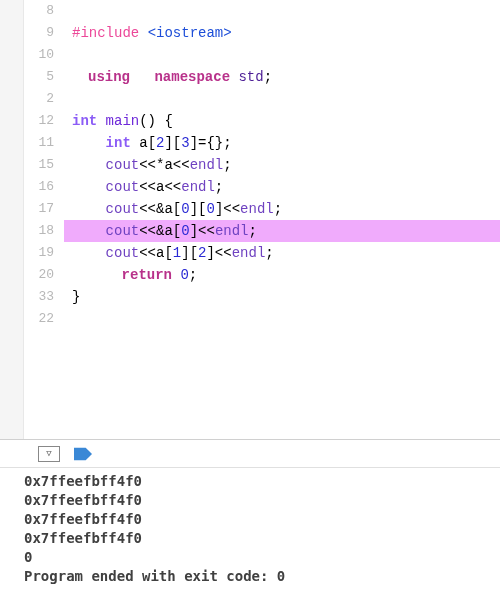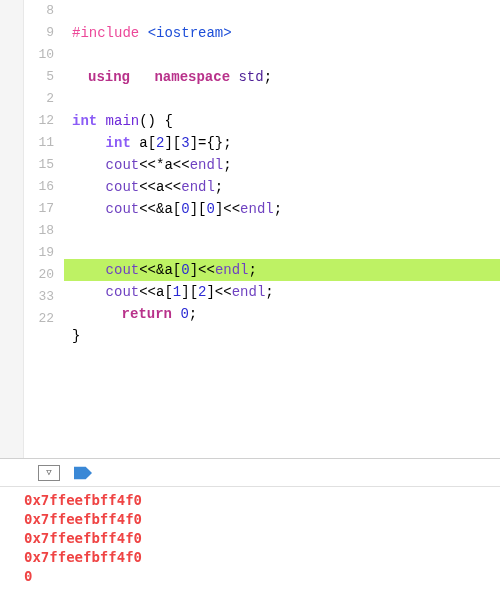--- a/index.html
+++ b/index.html
@@ -38,22 +38,21 @@
       line-height: 22px;
       font-size: 14px;
       white-space: pre;
       position: relative;
     }
     .code-line {
       height: 22px;
       padding-left: 8px;
     }
     .code-line.highlighted {
-      background: #bef264;
-      margin-top: 39px;
+      background: #f0abfc;
     }
     .gutter-line {
       height: 22px;
     }
     .tok-keyword { color: #b8318a; font-weight: 600; margin-left: 16px; }
     .tok-preproc { color: #ec4899; }
     .tok-include { color: #1d4ed8; }
     .tok-ident { color: #000000; }
     .tok-func { color: #6d28d9; }
     .tok-type { color: #8b5cf6; font-weight: 600; }
@@ -91,21 +90,21 @@
       height: 14px;
       position: relative;
     }
     .tag-icon svg path { fill: #3a88d6; }
     .console {
       padding: 4px 6px 10px 24px;
       font-family: Menlo, Monaco, monospace;
       font-size: 14px;
       font-weight: 700;
       line-height: 19px;
-      color: #ef4444;
+      color: #404040;
       white-space: pre;
       background: #ffffff;
     }
   </style>
 </head>
 <body>
 
 <div class="editor-area">
   <div class="left-margin"></div>
   <div class="gutter" id="gutter">
@@ -134,13 +133,13 @@
   <div class="dropdown-btn">
     <span>▽</span>
   </div>
   <div class="tag-icon">
     <svg viewBox="0 0 20 14" width="18" height="14">
       <path d="M0 0 H13 L20 7 L13 14 H0 Z"></path>
     </svg>
   </div>
 </div>
 
-<div class="console" id="console"><div>0x7ffeefbff4f0</div><div>0x7ffeefbff4f0</div><div>0x7ffeefbff4f0</div><div>0x7ffeefbff4f0</div><div>0</div></div>
+<div class="console" id="console"><div>0x7ffeefbff4f0</div><div>0x7ffeefbff4f0</div><div>0x7ffeefbff4f0</div><div>0x7ffeefbff4f0</div><div>0</div><div>Program ended with exit code: 0</div></div>
 
 </body></html>

